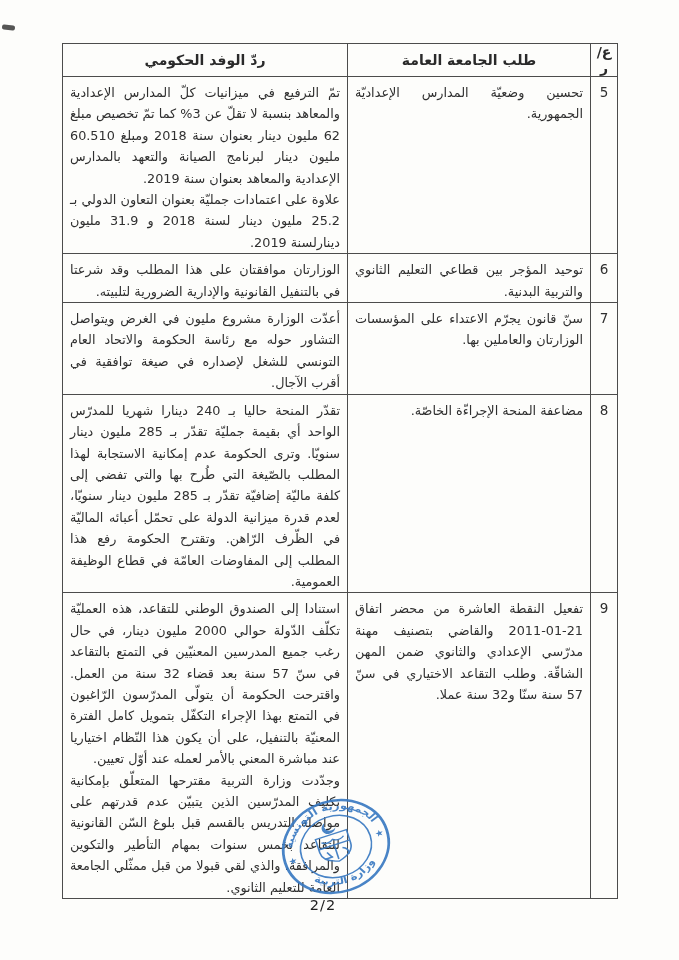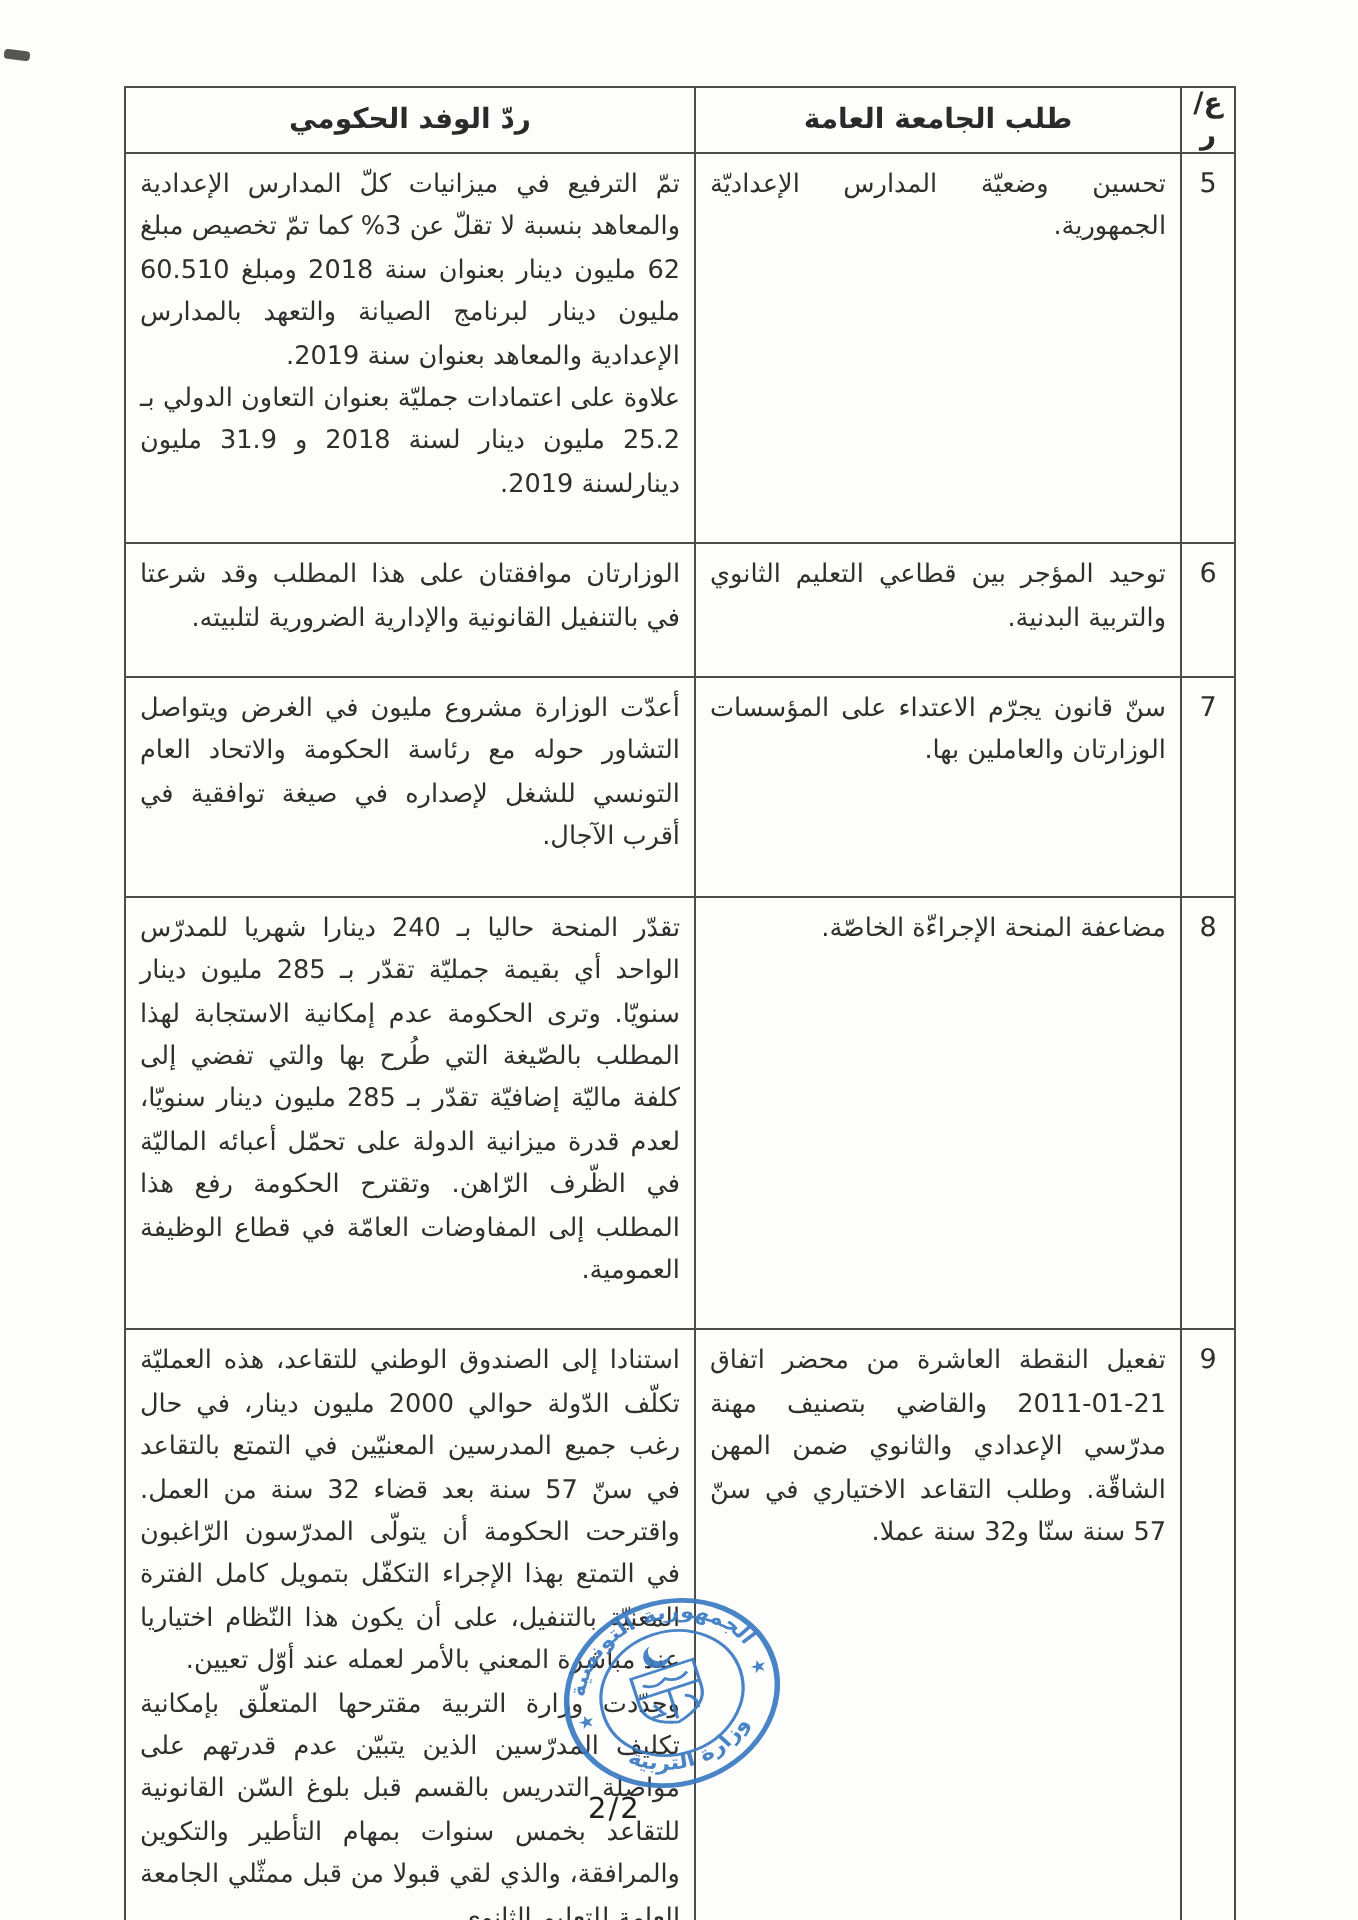--- a/index.html
+++ b/index.html
@@ -25,21 +25,21 @@
     border:1.2px solid #4c4c4c;
     vertical-align:top;
     margin-top:20px;
   }
   table.doc th{
     font-size:14px;font-weight:bold;text-align:center;
     height:25px;vertical-align:middle;color:#2a2a2a;padding:0 2px;
   }
   td{
     font-size:12.8px;line-height:21.4px;
-    padding:5px 7px 18px 7px;
+    padding:5px 7px 0 7px;
     text-align:justify;
   }
   td.num{
     text-align:center;font-size:13.5px;padding:5px 1px;
   }
   td.req{white-space:pre-line;}
   td.resp{white-space:pre-line;}
   tr.h5 {height:131px;}
   tr.h6 {height:48px;}
   tr.h7 {height:66px;}
@@ -52,21 +52,21 @@
     word-spacing:1.5px;margin:0;
   }
   .stamp{
     position:absolute;left:278px;top:797px;width:116px;height:99px;
     transform:rotate(-18deg);
     opacity:.92;
   }
   .stamp svg{width:100%;height:100%;display:block;}
   .pagenum{
     position:absolute;top:897px;left:294px;width:58px;
-    text-align:left;font-size:14.5px;color:#1f1f1f;letter-spacing:1px;
+    text-align:center;font-size:14.5px;color:#1f1f1f;letter-spacing:1px;
   }
 </style>
 </head>
 <body>
 
 <div class="page">
 
   <div class="artifact"></div>
 
   <table class="doc">

